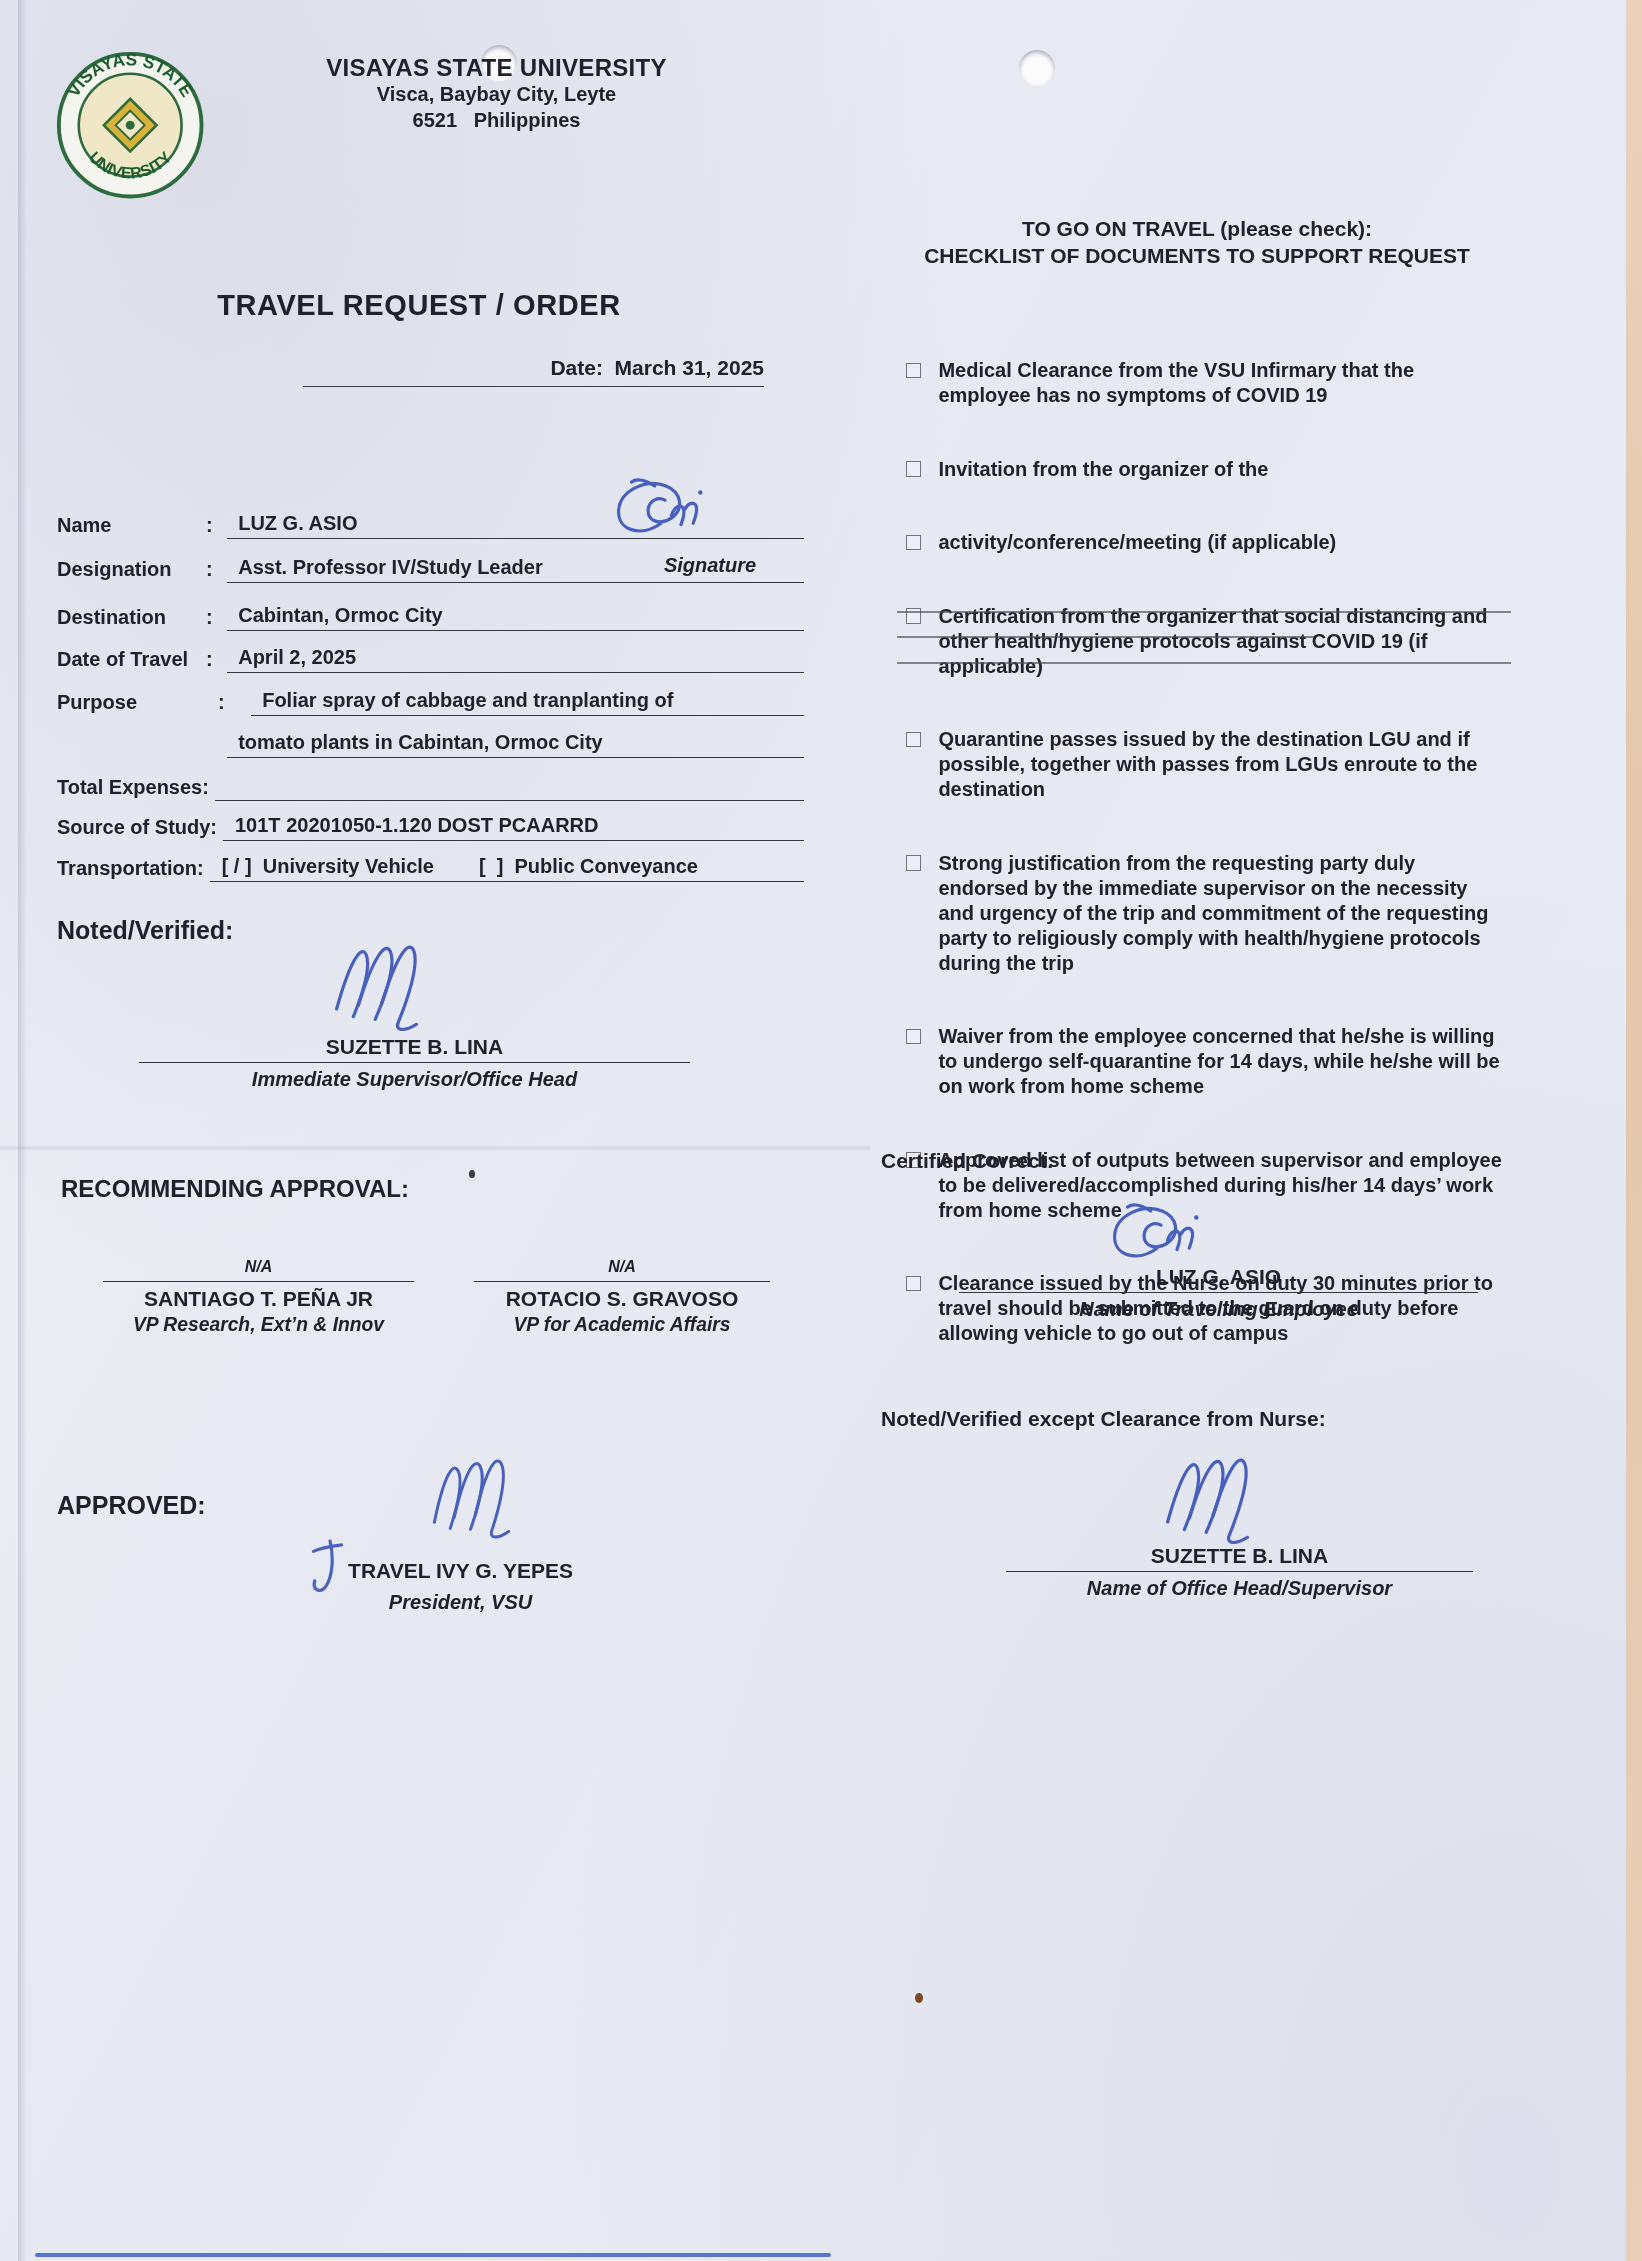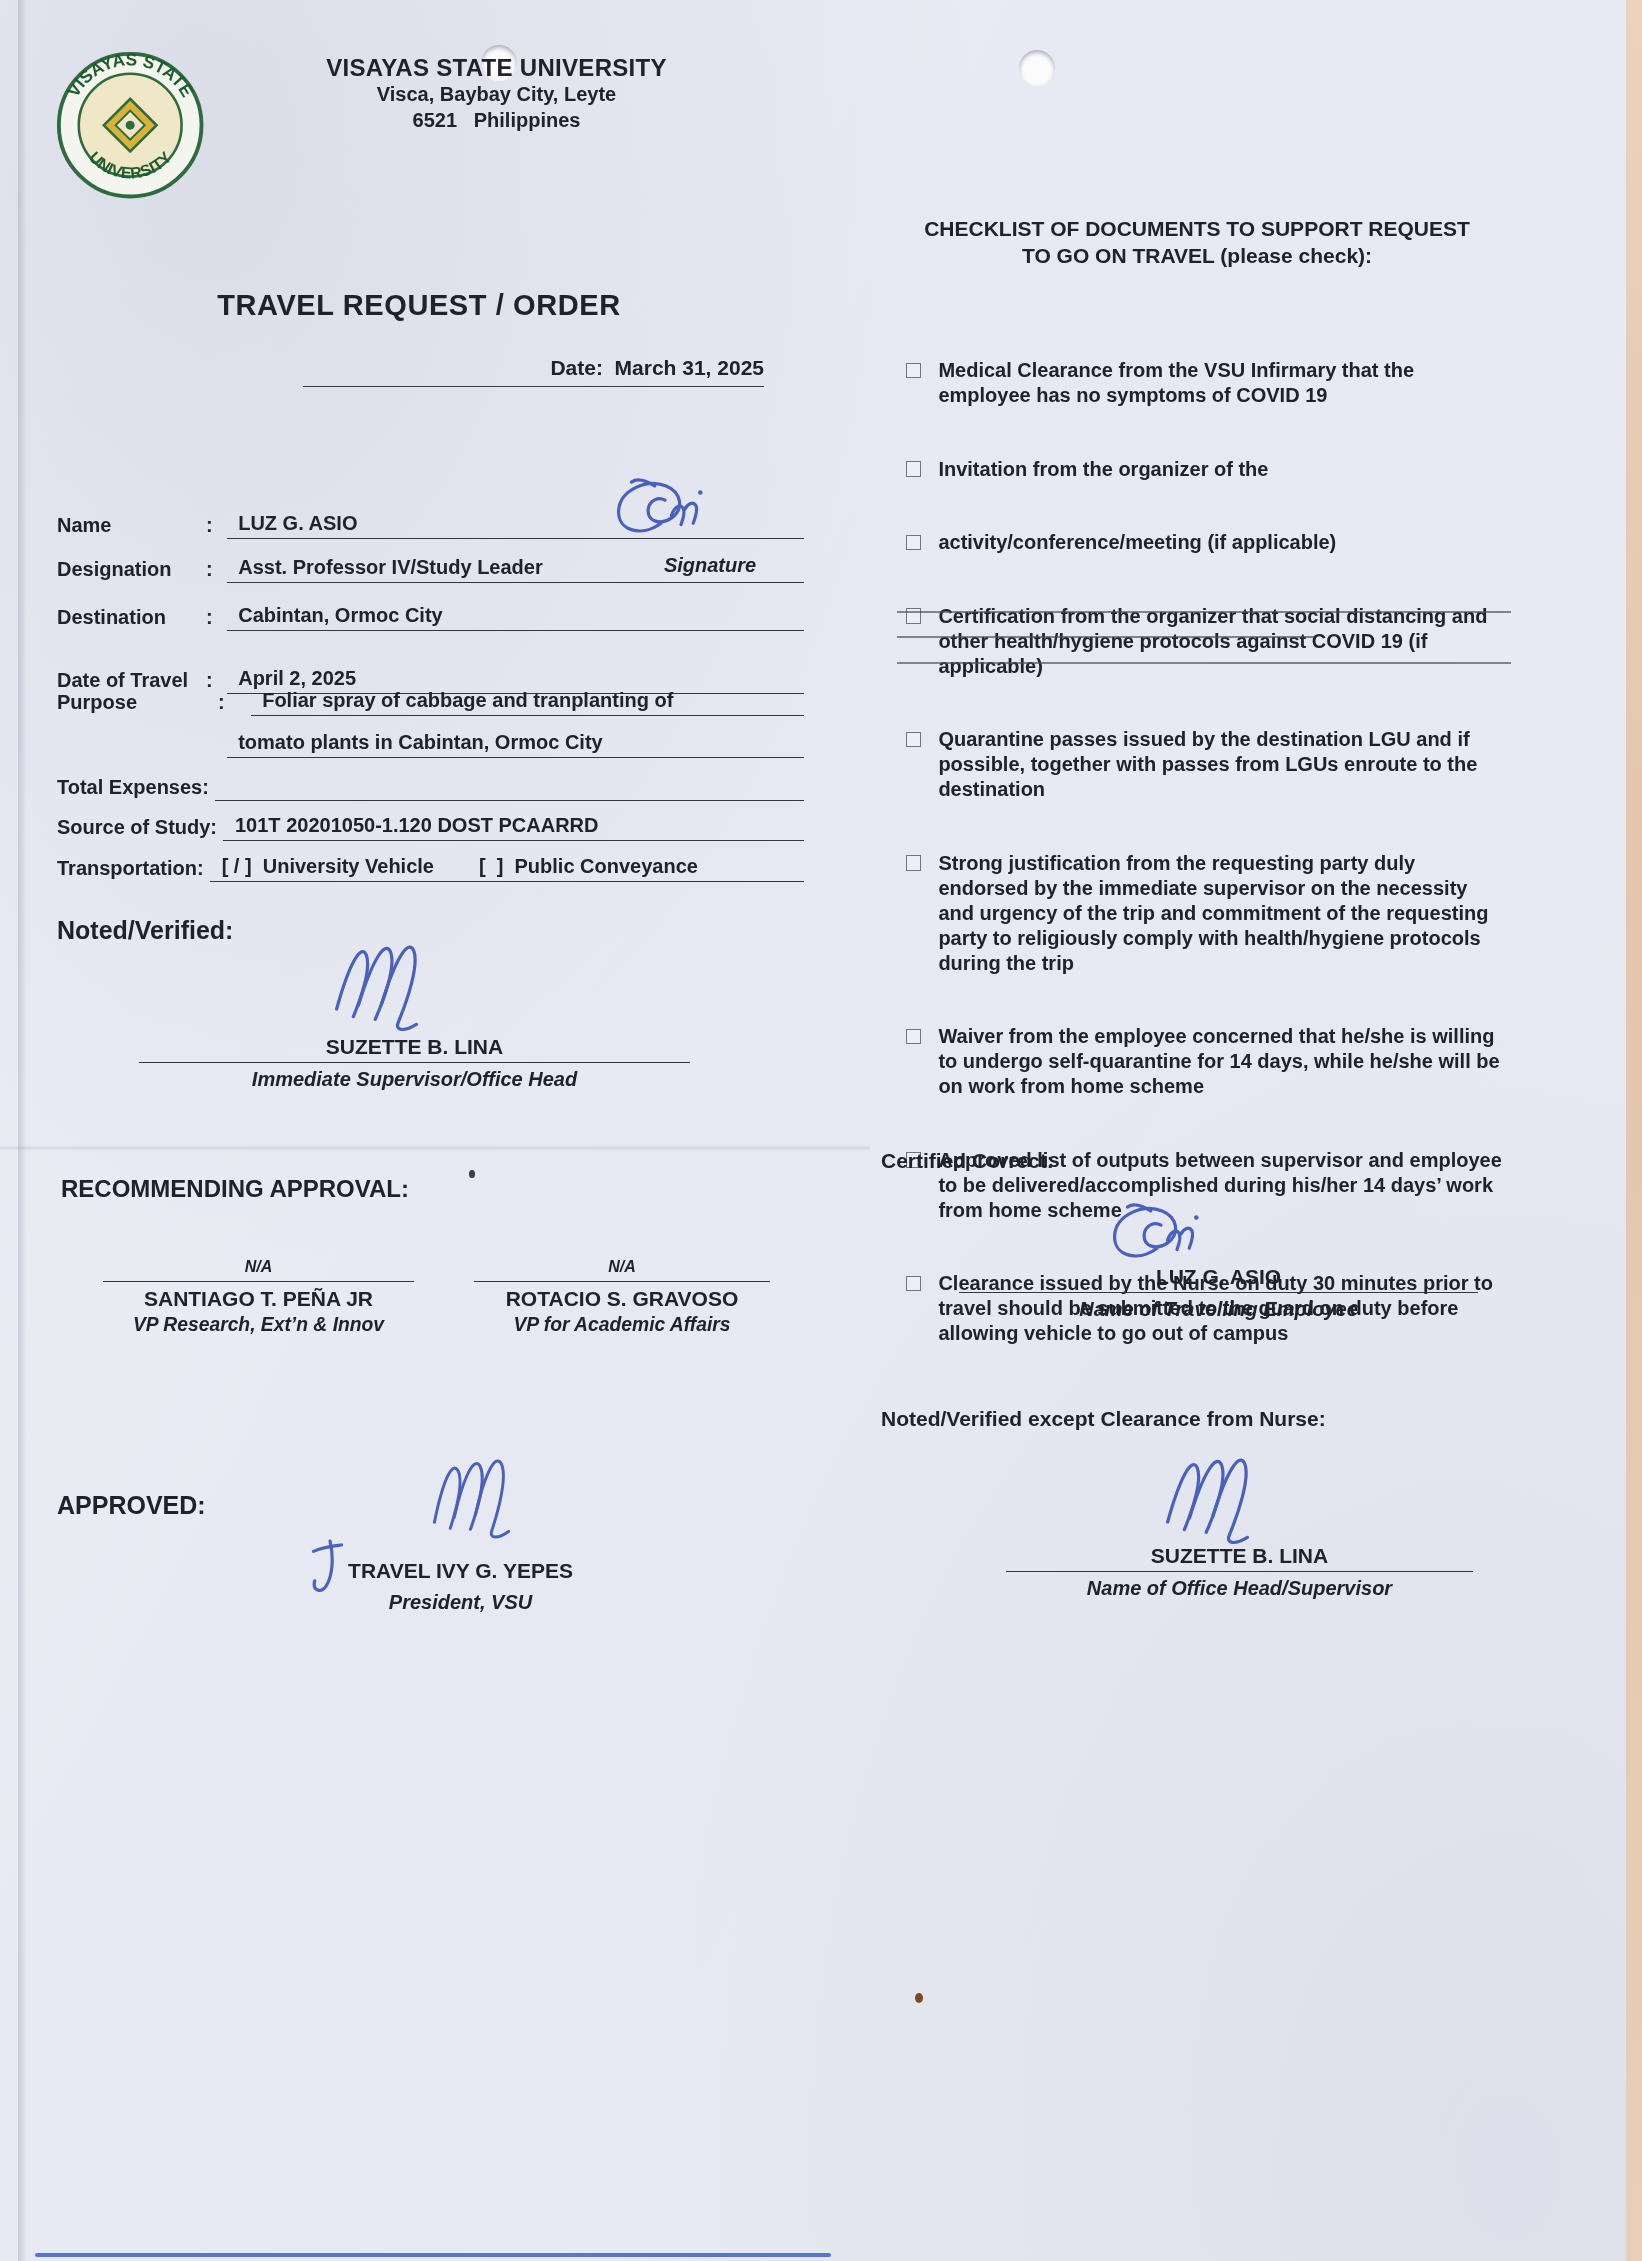--- a/index.html
+++ b/index.html
@@ -155,21 +155,21 @@
     <span class="fcolon">:</span>
     <span class="fvalue">Asst. Professor IV/Study Leader</span>
   </div>
   <span class="sig-caption" style="left:618px; top:554px; width:184px;">Signature</span>
 
   <div class="frow" style="top:598px;">
     <span class="flabel">Destination</span>
     <span class="fcolon">:</span>
     <span class="fvalue">Cabintan, Ormoc City</span>
   </div>
-  <div class="frow" style="top:640px;margin-top:21px;">
+  <div class="frow" style="top:640px;">
     <span class="flabel">Date of Travel</span>
     <span class="fcolon">:</span>
     <span class="fvalue">April 2, 2025</span>
   </div>
   <div class="frow" style="top:683px;gap:12px;">
     <span class="flabel">Purpose</span>
     <span class="fcolon">:</span>
     <span class="fvalue">Foliar spray of cabbage and tranplanting of</span>
   </div>
   <div class="frow" style="top:725px;">
@@ -246,22 +246,22 @@
         <path d="M8,24 C22,18 38,16 52,14"></path>
       </g>
     </svg>
   </div>
   <div class="sigblock" style="left:277px; top:1559px; width:367px;">
     <div class="signame noline">TRAVEL IVY G. YEPES</div>
     <div class="sigtitle">President, VSU</div>
   </div>
 
   <div class="abs chk-title" style="left:886px; top:215px; width:622px;">
+    <div>TO GO ON TRAVEL (please check):</div>
     <div>CHECKLIST OF DOCUMENTS TO SUPPORT REQUEST</div>
-    <div>TO GO ON TRAVEL (please check):</div>
   </div>
 
   <div class="chk-list" style="left:902px; top:314px; width:609px;">
     <div class="citem">
       <span class="cbox"></span>
       <span class="ctext">Medical Clearance from the VSU Infirmary that the employee has no symptoms of COVID 19</span>
     </div>
     <div class="citem">
       <span class="cbox"></span>
       <span class="ctext">Invitation from the organizer of the</span>

